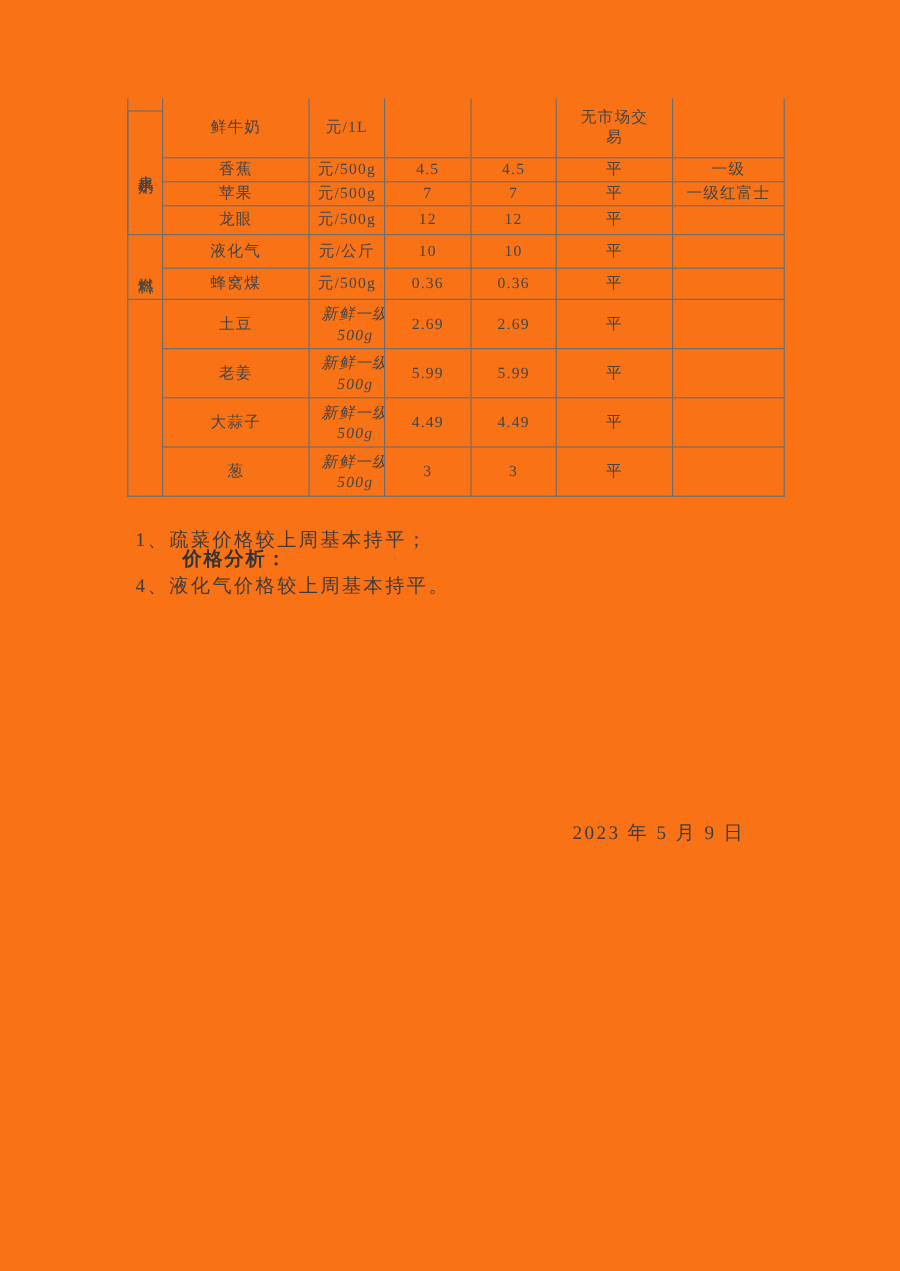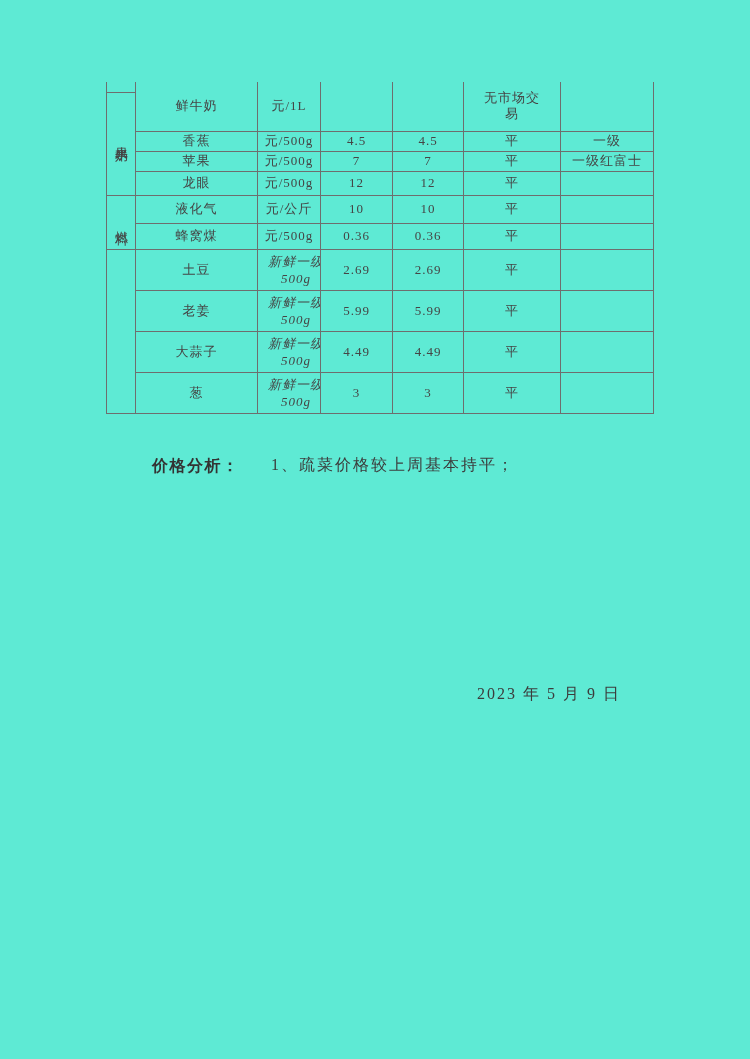--- a/index.html
+++ b/index.html
@@ -5,21 +5,21 @@
   * { margin: 0; padding: 0; box-sizing: border-box; }
   html, body { background: #ffffff; }
   body {
     width: 750px; height: 1059px;
     position: relative;
     font-family: "Liberation Serif", "DejaVu Serif", serif;
     overflow: hidden;
   }
   .page {
     position: absolute; inset: 0;
-    background: #5eead4;
+    background: #f97316;
   }
 
   
   table.price {
     position: absolute; left: 106px; top: 82px;
     width: 547px;
     border-collapse: collapse; table-layout: fixed;
   }
   table.price td {
     border: 1px solid #6e6e6e;
@@ -49,21 +49,21 @@
   .unit-narrow  { display: inline-block; width: 76px; line-height: 17px; font-style: italic; }
 
   .ln { position: absolute; background: #6e6e6e; }
 
   
   .analysis-heading {
     position: absolute; left: 152px; top: 424px;
     font-size: 16px; font-weight: bold;
     letter-spacing: 1.5px; color: #333333; margin-top: 32px;
   }
-  .analysis-items { position: absolute; left: 113px; top: 455px; width: 560px; text-align: center; }
+  .analysis-items { position: absolute; left: 113px; top: 441px; width: 560px; }
   .analysis-item {
     font-size: 16px; line-height: 20px; margin-bottom: 18px;
     letter-spacing: 2px; color: #3c3c3c; white-space: nowrap;
   }
   .date-line {
     position: absolute; left: 477px; top: 684px;
     font-size: 16px; letter-spacing: 2px; color: #3c3c3c;
   }
 </style>
 </head>
@@ -168,17 +168,18 @@
         <td>平</td>
         <td></td>
       </tr>
     </tbody>
   </table>
 
   <div class="analysis-heading">价格分析：</div>
 
   <div class="analysis-items">
     <div class="analysis-item">1、疏菜价格较上周基本持平；</div>
+    <div class="analysis-item">4、液化气价格较上周基本持平。</div>
   </div>
 
   <div class="date-line">2023 年 5 月 9 日</div>
 
 </div>
 
 </body></html>

